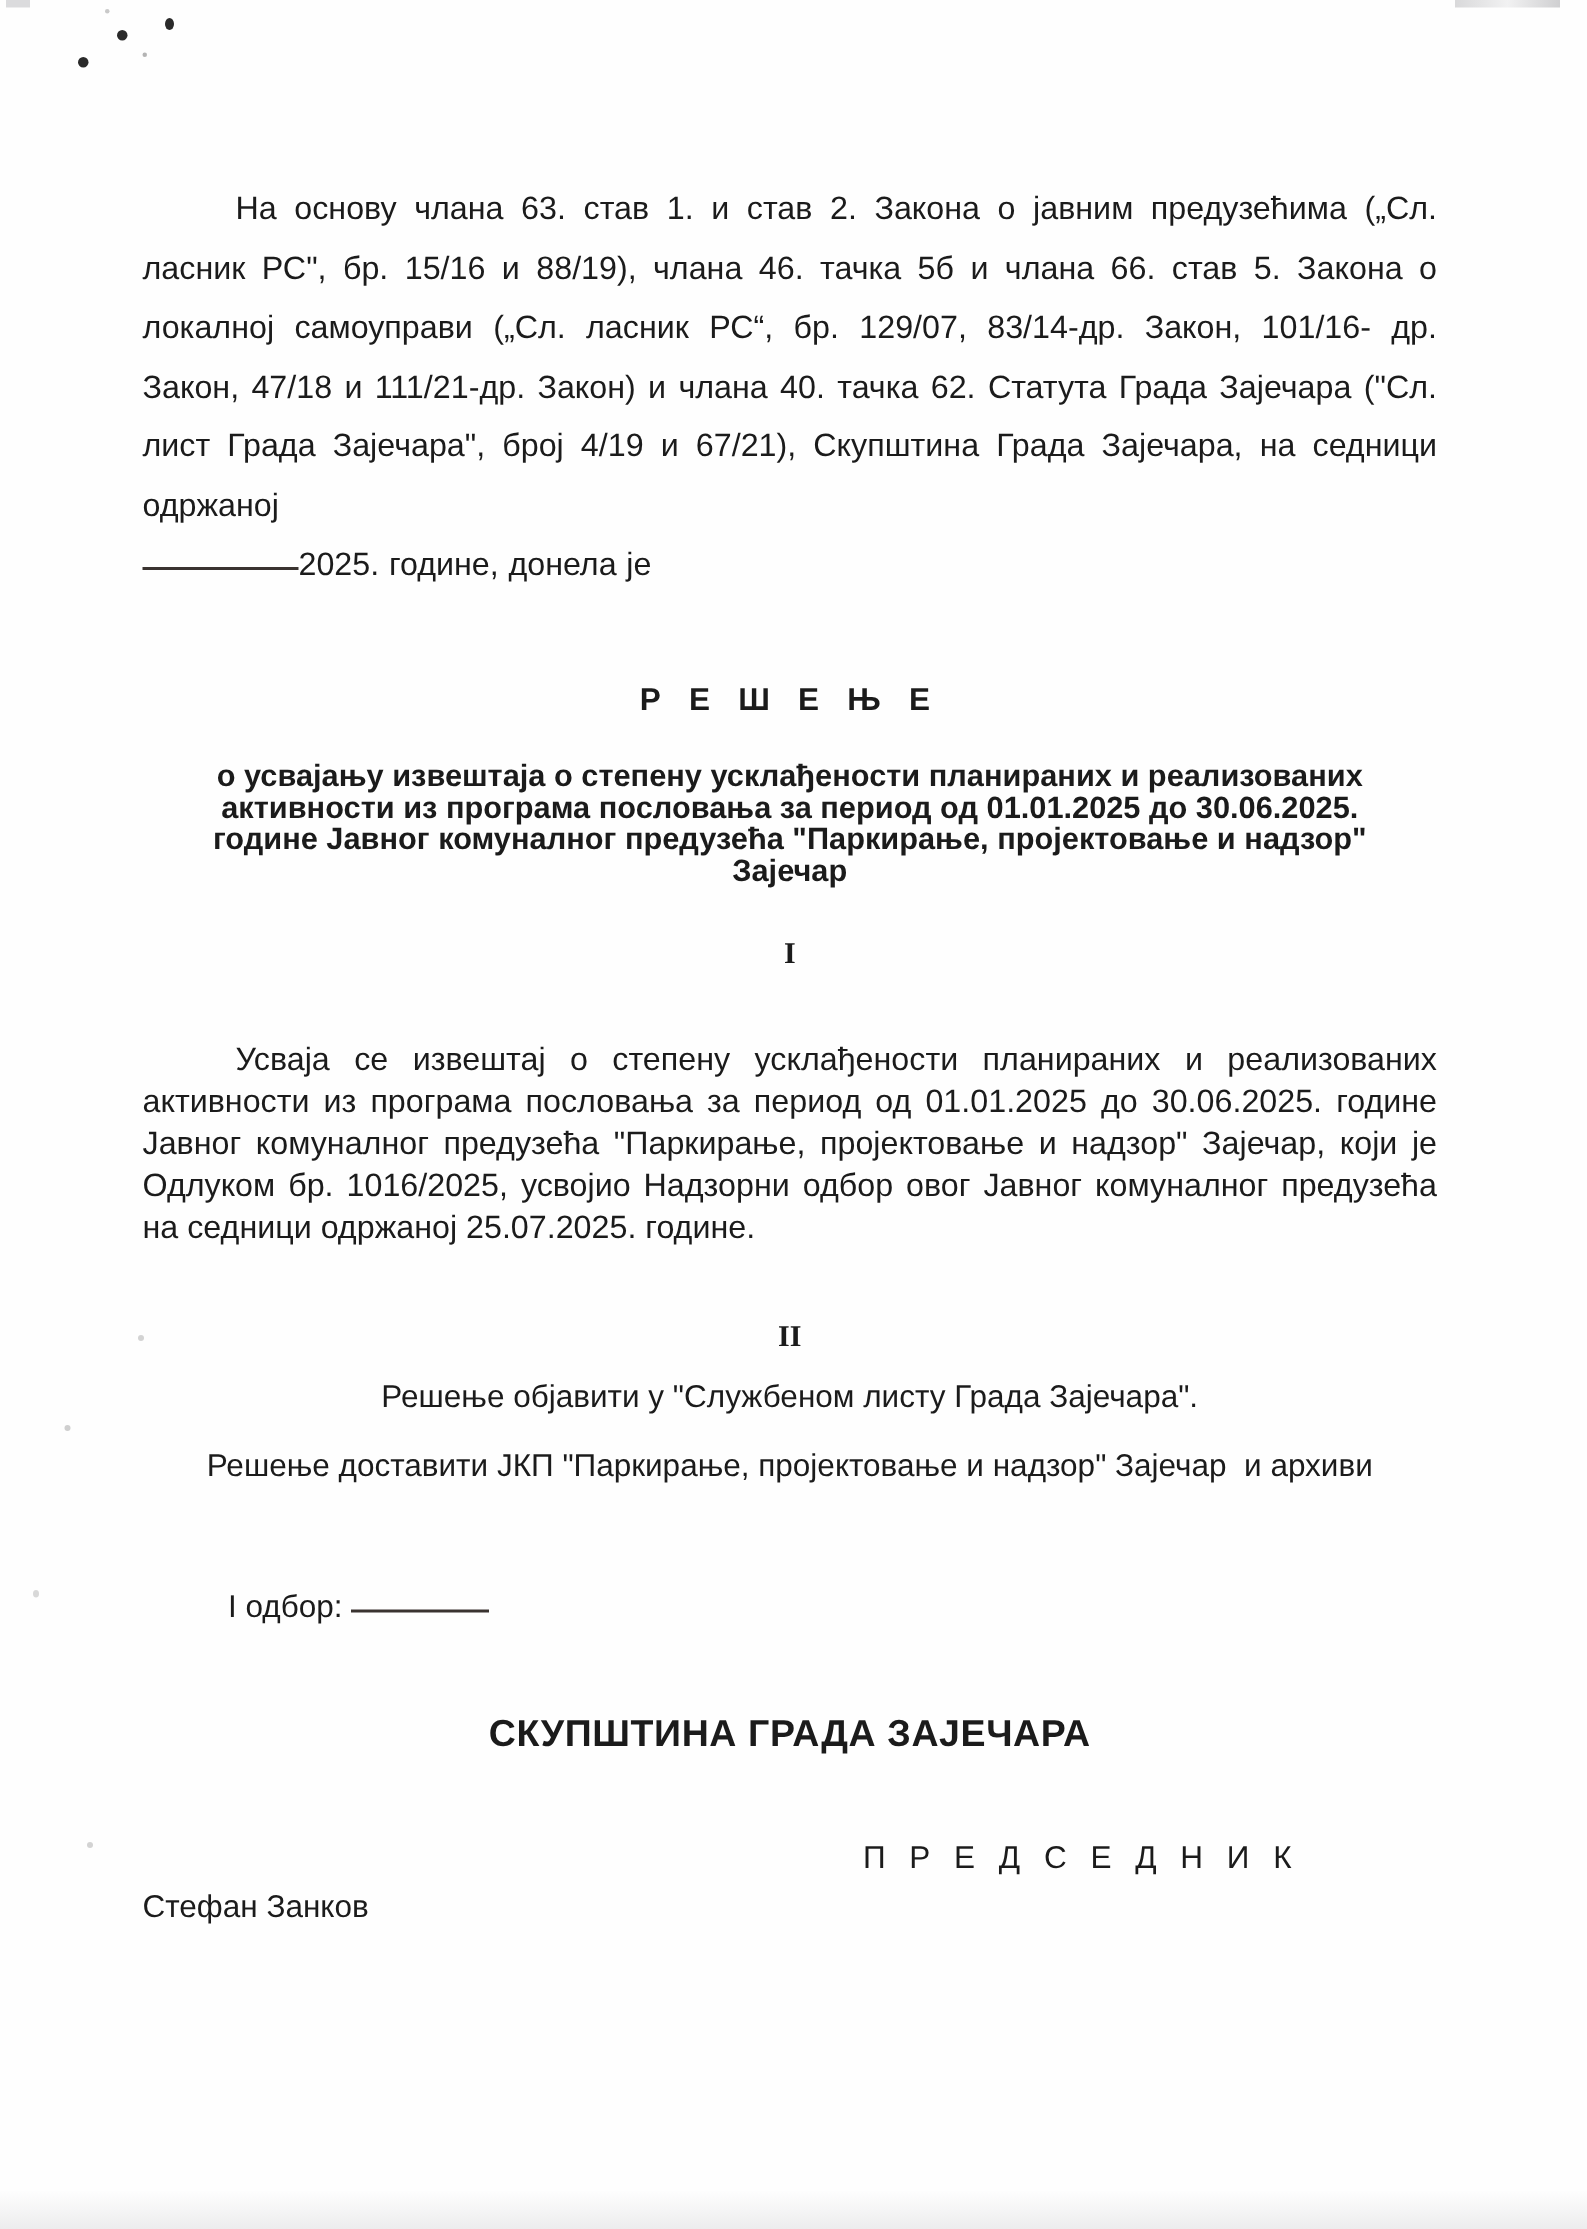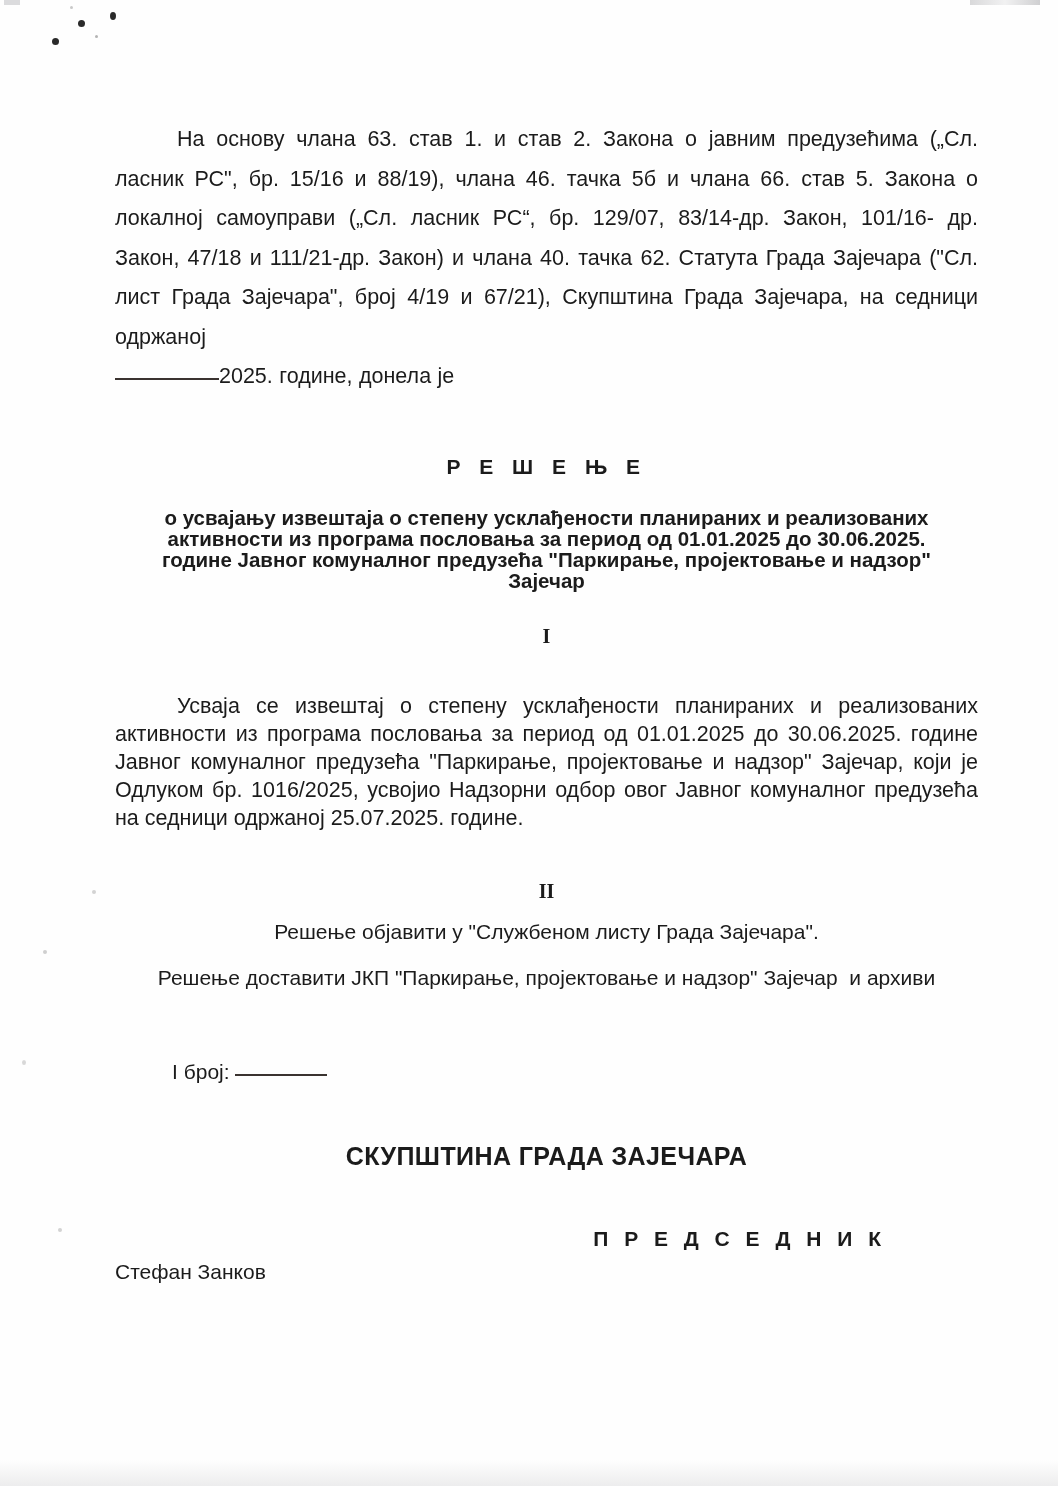--- a/index.html
+++ b/index.html
@@ -40,21 +40,21 @@
     background: linear-gradient(to right, rgba(130,130,135,0.30), rgba(150,150,155,0.12), rgba(120,120,125,0.35));
   }
   .edge-top-left {
     left: 4px; top: 0; width: 16px; height: 5px;
     background: rgba(130,130,135,0.28);
   }
 
   
   .content {
     position: absolute;
-    left: 115px;
+    left: 95px;
     top: 0;
     width: 863px;
   }
 
   p, div.line {
     margin: 0;
   }
 
   .intro {
     font-size: 21.5px;
@@ -117,21 +117,21 @@
   }
   .org-line {
     text-align: center;
     font-size: 25px;
     font-weight: bold;
     letter-spacing: 0.4px;
   }
   .pres-title {
     text-align: right;
     font-size: 21px;
-    font-weight: bold;
+    font-weight: normal;
     letter-spacing: 5px;
     padding-right: 92px;
   }
   .pres-name {
     text-align: left;
     font-size: 21px;
     padding-right: 125px;
     margin-top: 9px;
   }
 </style>
@@ -167,21 +167,21 @@
     <div class="roman" style="margin-top:34px;">I</div>
     <p class="body-par" style="margin-top:44px;"><span class="indent"></span><span>Усваја се извештај о степену усклађености планираних и реализованих активности из програма пословања за период од 01.01.2025 до 30.06.2025. године Јавног комуналног предузећа "Паркирање, пројектовање и надзор" Зајечар, који је Одлуком бр. 1016/2025, усвојио Надзорни одбор овог Јавног комуналног предузећа на седници одржаној 25.07.2025. године.</span></p>
 
     <div class="roman" style="margin-top:48px;">II</div>
     <div class="centered-line" style="margin-top:12px;">Решење објавити у "Службеном листу Града Зајечара".</div>
 
     <div class="centered-line" style="margin-top:12px;white-space:pre;">Решење доставити ЈКП "Паркирање, пројектовање и надзор" Зајечар  и архиви</div>
 
     <div class="sig-block" style="margin-top:58px;padding-left:57px;">
       <div class="line">
-        <span>I број:</span>
+        <span>I одбор:</span>
         <span class="blank-rule rule-broj"></span>
       </div>
     </div>
 
     <div class="org-line" style="margin-top:52px;">СКУПШТИНА ГРАДА ЗАЈЕЧАРА</div>
 
     <div class="pres-title" style="margin-top:56px;">П Р Е Д С Е Д Н И К</div>
     <div class="pres-name">Стефан Занков</div>
 
   </div>

